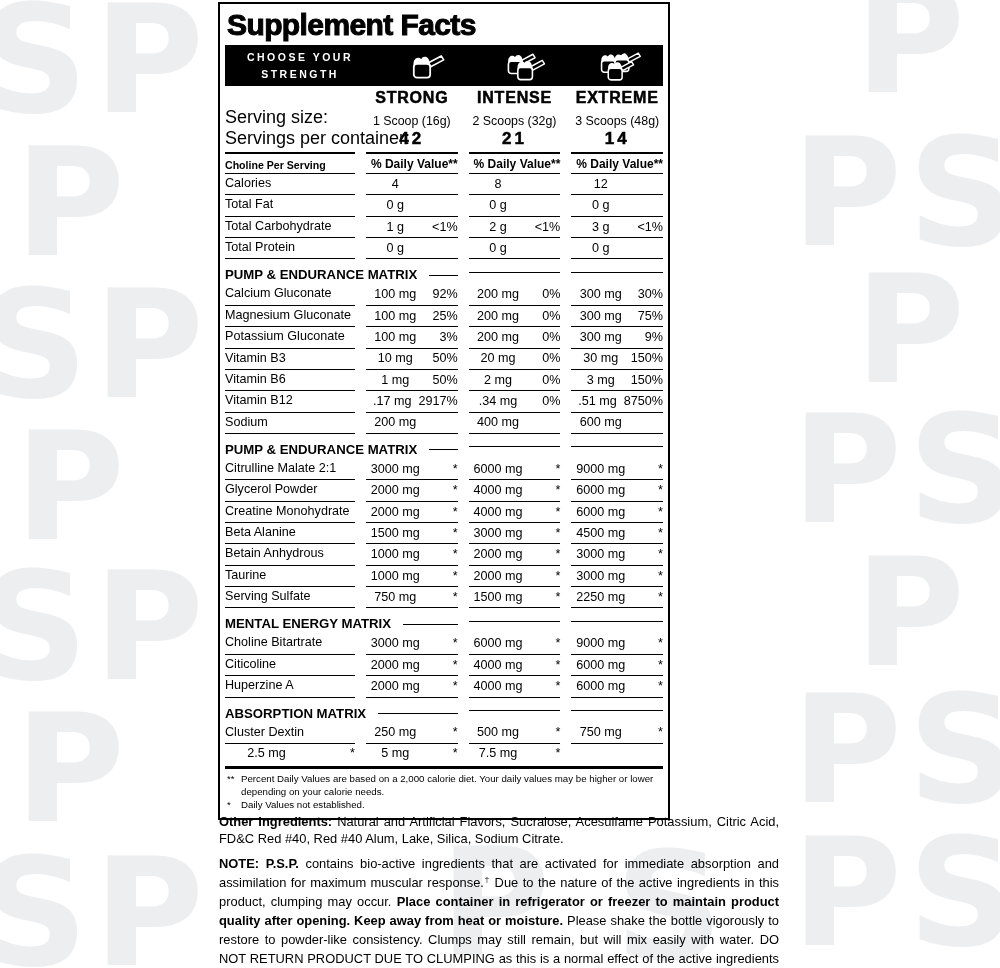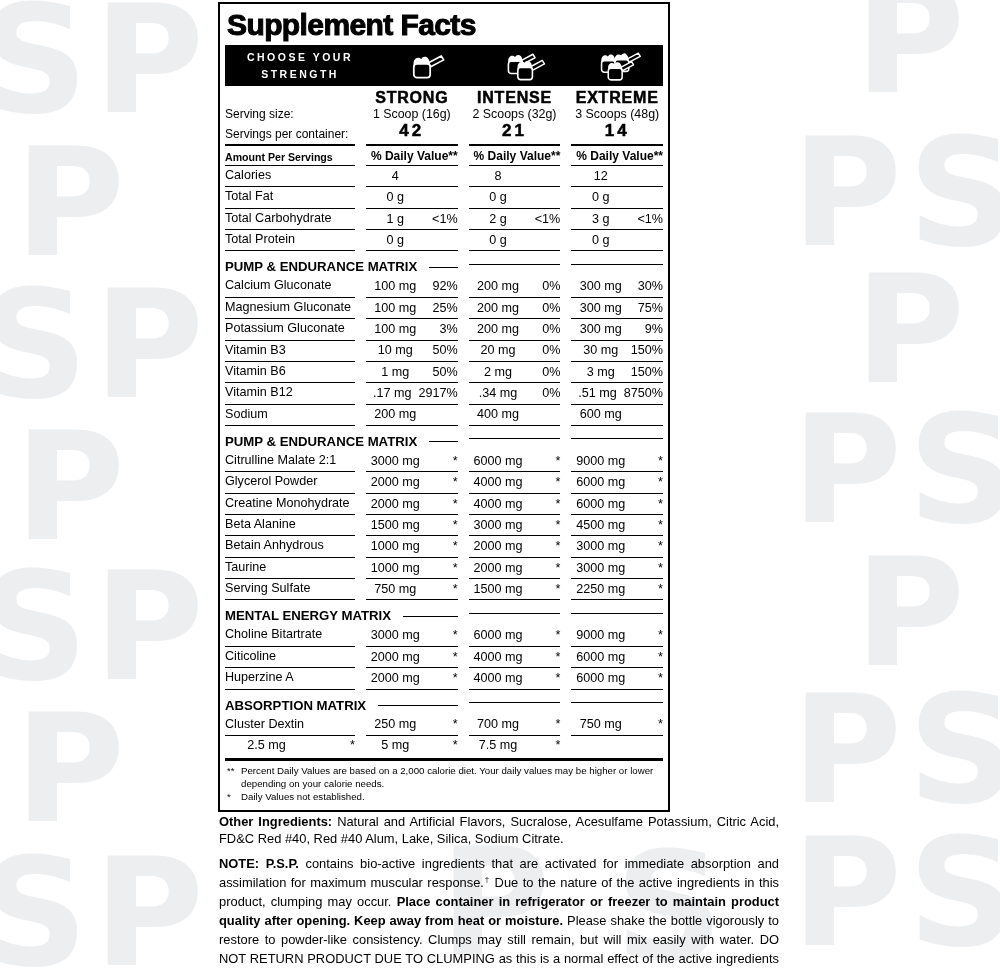--- a/index.html
+++ b/index.html
@@ -29,21 +29,21 @@
     align-items:center; padding:4px 2px;
   }
   .band-label { text-align:center; font-size:10.5px; font-weight:bold; letter-spacing:2.5px; line-height:1.6; }
   .band-icon { display:flex; justify-content:center; align-items:center; }
   .sc-handle { fill:#000; stroke:#fff; stroke-width:1.6; stroke-linejoin:round; }
   .sc-powder { fill:#fff; }
   .sc-cup   { fill:#000; stroke:#fff; stroke-width:1.7; }
   
   .grid-row { display:grid; grid-template-columns:130px 1fr 1fr 1fr; column-gap:11px; align-items:end; }
   .col-head { text-align:center; font-weight:900; font-size:16px; letter-spacing:0.8px; -webkit-text-stroke:0.5px #000; }
-  .serv-label { font-size:12px; white-space:nowrap; }
+  .serv-label { font-size:18px; white-space:nowrap; }
   .serv-val  { text-align:center; font-size:12.4px; }
   .serv-num  { text-align:center; font-size:17px; font-weight:900; letter-spacing:3px; -webkit-text-stroke:0.5px #000; }
   .sep2 i { display:block; border-top:2px solid #000; margin-top:3px; }
   .aps { margin-top:1px; }
   .aps > div { border-bottom:1.4px solid #000; padding:2px 0 2px; }
   .aps-label { font-weight:bold; font-size:10.6px; }
   .dv-head { font-weight:bold; font-size:12px; text-align:right; white-space:nowrap; }
   .grid-row.data { font-size:12.6px; }
   .cell-label { border-bottom:1px solid #000; padding:2px 0 3.5px; line-height:1.18; }
   .label2 { display:none; }
@@ -148,21 +148,21 @@
       <div class="serv-num">14</div>
     </div>
     <div class="grid-row sep2">
         <i></i>
         <i></i>
         <i></i>
         <i></i>
       </div>
 
     <div class="grid-row aps">
-      <div class="aps-label">Amount Per Servings</div>
+      <div class="aps-label">Choline Per Serving</div>
       <div class="dv-head">% Daily Value**</div>
       <div class="dv-head">% Daily Value**</div>
       <div class="dv-head">% Daily Value**</div>
     </div>
 
     <div>
   <div class="grid-row data">
     <div class="cell-label">
       <span>Calories</span>
       
@@ -600,21 +600,21 @@
   <div class="grid-row data">
     <div class="cell-label">
       <span>Cluster Dextin</span>
       
     </div>
     <div class="group">
       <span class="amt">250 mg</span>
       <span class="dv">*</span>
     </div>
     <div class="group">
-      <span class="amt">700 mg</span>
+      <span class="amt">500 mg</span>
       <span class="dv">*</span>
     </div>
     <div class="group">
       <span class="amt">750 mg</span>
       <span class="dv">*</span>
     </div>
   </div>
 
   <div class="grid-row data no-rule">
     <div class="group">

